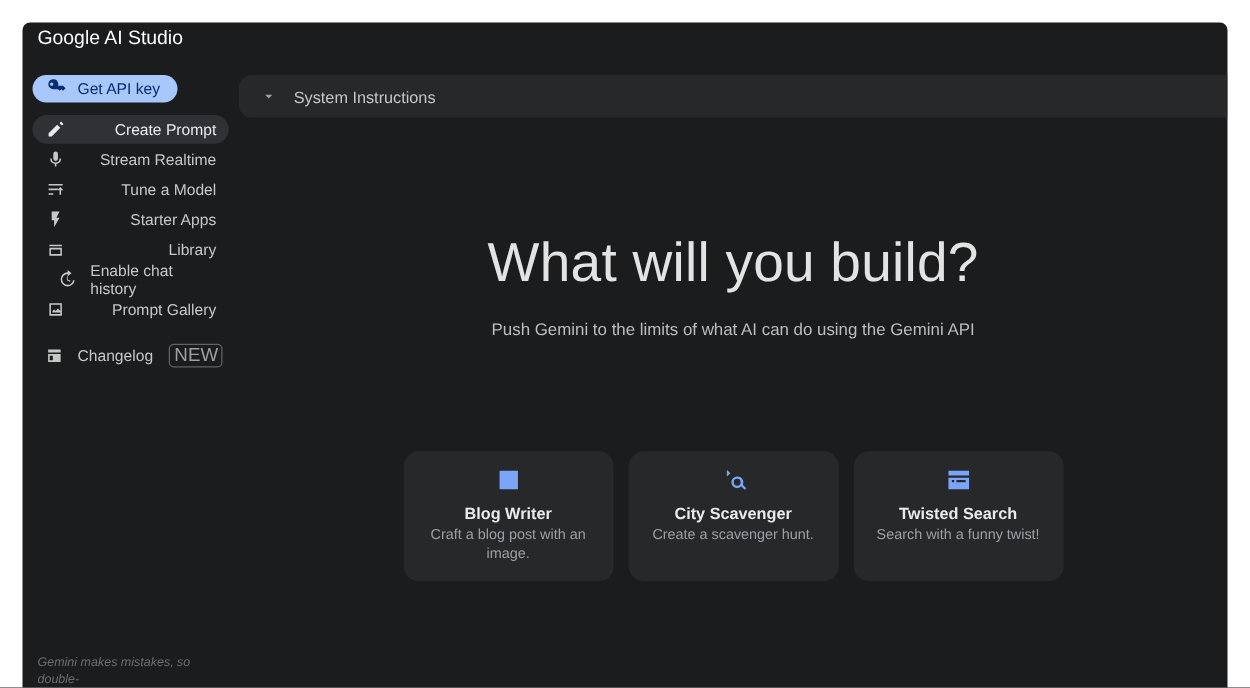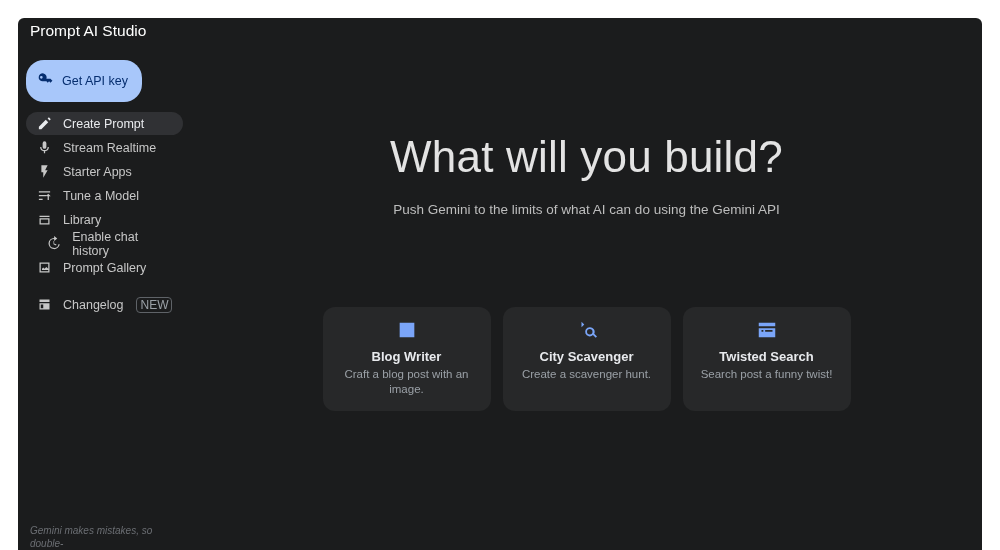--- a/index.html
+++ b/index.html
@@ -41,21 +41,21 @@
     padding: 16px 8px 0 8px;
     display: flex;
     flex-direction: column;
     font-size: 12.5px;
   }
   .api-key-btn {
     background: #a8c7fa;
     color: #062e6f;
     border: none;
     border-radius: 18px;
-    height: 42px;
+    height: 22px;
     padding: 0 14px 0 12px;
     display: inline-flex;
     align-items: center;
     gap: 8px;
     font-size: 12.5px;
     font-weight: 500;
     align-self: flex-start;
     cursor: pointer;
     margin-bottom: 10px;
   }
@@ -63,28 +63,29 @@
   .nav { display: flex; flex-direction: column; gap: 1px; }
   .nav-item {
     display: flex;
     align-items: center;
     gap: 11px;
     height: 23px;
     padding: 0 10px;
     border-radius: 12px;
     color: #c7c7c7;
     cursor: pointer;
+    justify-content: space-between;
   }
   .nav-item.active { background: #303134; color: #e8eaed; }
   .nav-item .icon { width: 16px; display:flex; justify-content:center; }
   .nav-item .icon svg { width: 15px; height: 15px; fill: #c7c7c7; }
   .nav-item.active .icon svg { fill: #e8eaed; }
   .nav-sub { padding-left: 20px; }
   .badge {
-    font-size: 12px;
+    font-size: 15px;
     border: 1px solid #5f6368;
     border-radius: 4px;
     padding: 0 3px;
     color: #9aa0a6;
     margin-left: 2px;
   }
   .sep { height: 14px; }
   .footnote {
     margin-top: auto;
     font-size: 10px;
@@ -155,21 +156,21 @@
   .card .cicon { width: 22px; height: 22px; margin-bottom: 8px; color:#7aa5f8; }
   .card .cicon svg { width: 22px; height: 22px; fill: #7aa5f8; }
   .card .ctitle { font-size: 13px; font-weight: 600; color: #e8eaed; margin-bottom: 3px; }
   .card .cdesc { font-size: 11.5px; color: #9aa0a6; line-height: 1.3; }
 </style>
 </head>
 <body>
 
 <div class="frame">
   <div class="header">
-    <div class="logo">Prompt AI Studio</div>
+    <div class="logo">Google AI Studio</div>
   </div>
   <div class="body">
 
     <aside class="sidebar">
       <button class="api-key-btn">
         <span class="icon">
           <svg viewBox="0 0 24 24">
               <path fill="#062e6f" d="M12.65 10A6 6 0 1 0 7 14h5.65l2 2 2-2 2 2 3-3-3-3h-6zM5 10a2 2 0 1 1 0-4 2 2 0 0 1 0 4z"></path>
             </svg>
         </span>
@@ -189,32 +190,32 @@
           <span class="icon">
             <svg viewBox="0 0 24 24">
                 <path d="M12 14a3 3 0 0 0 3-3V5a3 3 0 0 0-6 0v6a3 3 0 0 0 3 3zm5-3a5 5 0 0 1-10 0H5a7 7 0 0 0 6 6.9V21h2v-3.1A7 7 0 0 0 19 11h-2z"></path>
               </svg>
           </span>
           <span>Stream Realtime</span>
         </div>
         <div class="nav-item">
           <span class="icon">
             <svg viewBox="0 0 24 24">
+                <path d="M3 17h6v2H3v-2zm0-6h12v2H3v-2zm0-6h18v2H3V5zm14 8v6h2v-6h3l-4-4-4 4h3z"></path>
+              </svg>
+          </span>
+          <span>Tune a Model</span>
+        </div>
+        <div class="nav-item">
+          <span class="icon">
+            <svg viewBox="0 0 24 24">
                 <path d="M7 2v11h3v9l7-12h-4l4-8H7z"></path>
               </svg>
           </span>
           <span>Starter Apps</span>
-        </div>
-        <div class="nav-item">
-          <span class="icon">
-            <svg viewBox="0 0 24 24">
-                <path d="M3 17h6v2H3v-2zm0-6h12v2H3v-2zm0-6h18v2H3V5zm14 8v6h2v-6h3l-4-4-4 4h3z"></path>
-              </svg>
-          </span>
-          <span>Tune a Model</span>
         </div>
         <div class="nav-item">
           <span class="icon">
             <svg viewBox="0 0 24 24">
                 <path d="M4 6h16v2H4V6zm0 4h16v10H4V10zm2 2v6h12v-6H6z"></path>
               </svg>
           </span>
           <span>Library</span>
         </div>
         <div class="nav-item nav-sub">
@@ -246,20 +247,28 @@
           </span>
           <span>Changelog</span>
           <span class="badge">NEW</span>
         </div>
       </div>
 
       <div class="footnote">Gemini makes mistakes, so double-</div>
     </aside>
 
     <main class="main">
+      <div class="sysbar">
+        <span class="chev">
+          <svg viewBox="0 0 24 24" width="14" height="14">
+              <path d="M7 10l5 5 5-5z"></path>
+            </svg>
+        </span>
+        <span>System Instructions</span>
+      </div>
 
       <div class="hero">
         <h1>What will you build?</h1>
         <p>Push Gemini to the limits of what AI can do using the Gemini API</p>
 
         <div class="cards">
           <div class="card">
             <span class="cicon">
               <svg viewBox="0 0 24 24">
                   <path d="M4 4h16v16H4V4zm2 3h12v2H6V7zm0 4h12v2H6v-2zm0 4h8v2H6v-2z"></path>
@@ -277,20 +286,20 @@
             <div class="ctitle">City Scavenger</div>
             <div class="cdesc">Create a scavenger hunt.</div>
           </div>
           <div class="card">
             <span class="cicon">
               <svg viewBox="0 0 24 24">
                   <path d="M3 4h18v4H3V4zm0 6h18v10H3V10zm3 2v2h2v-2H6zm4 0v2h8v-2h-8z"></path>
                 </svg>
             </span>
             <div class="ctitle">Twisted Search</div>
-            <div class="cdesc">Search post a funny twist!</div>
+            <div class="cdesc">Search with a funny twist!</div>
           </div>
         </div>
       </div>
     </main>
 
   </div>
 </div>
 
 </body></html>

